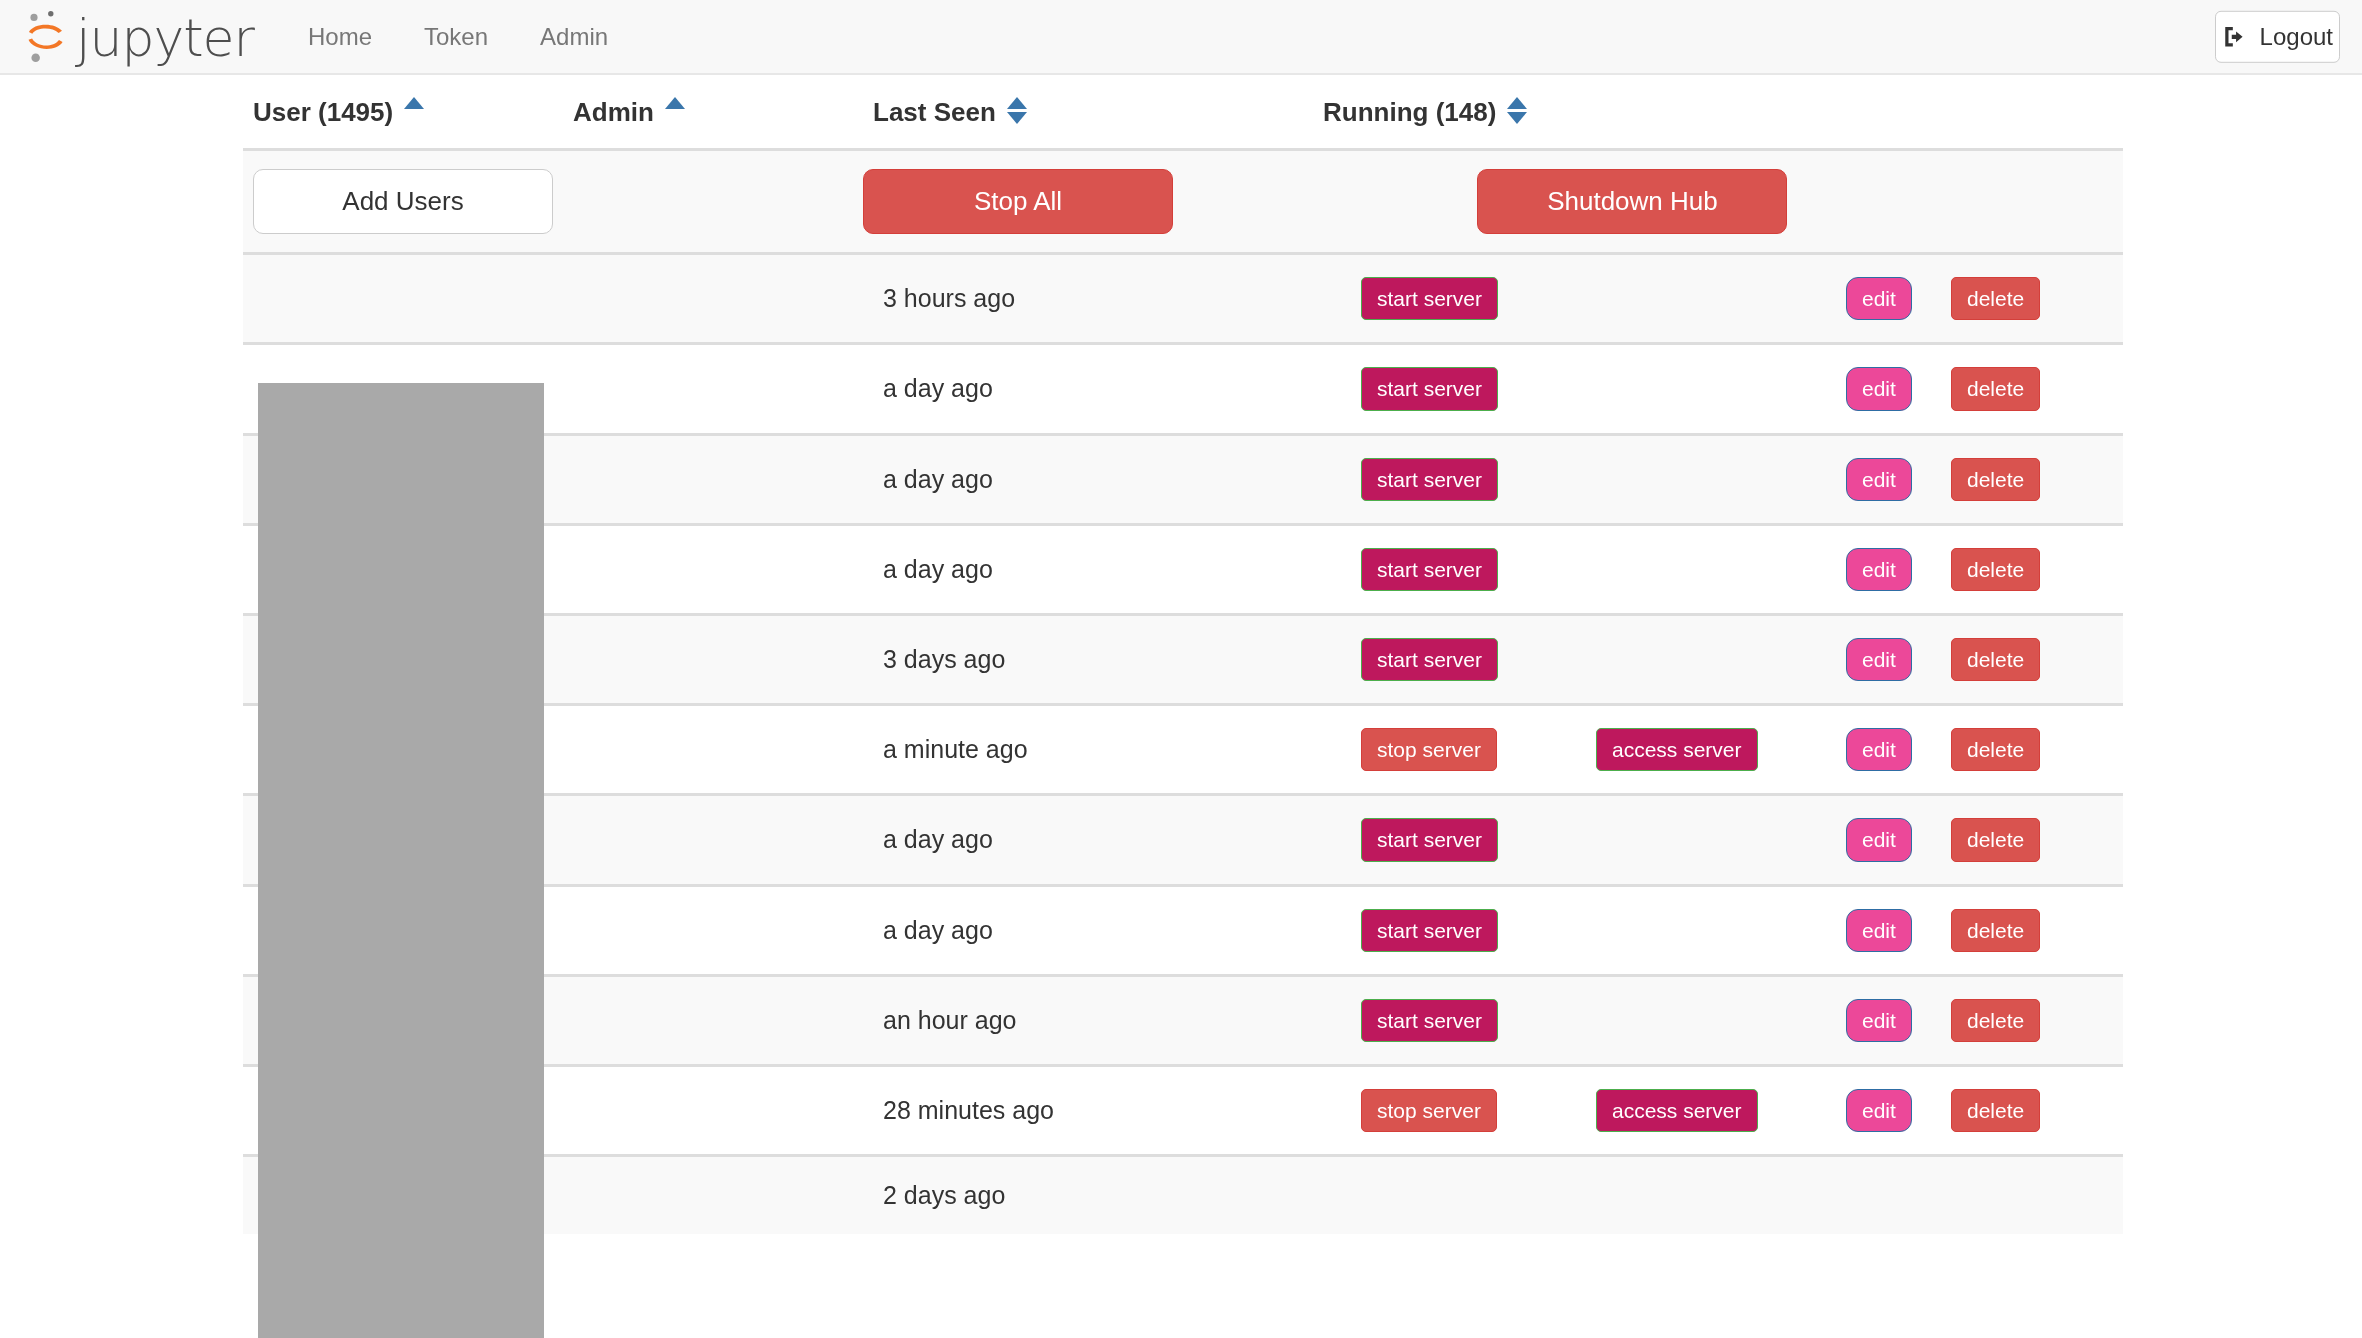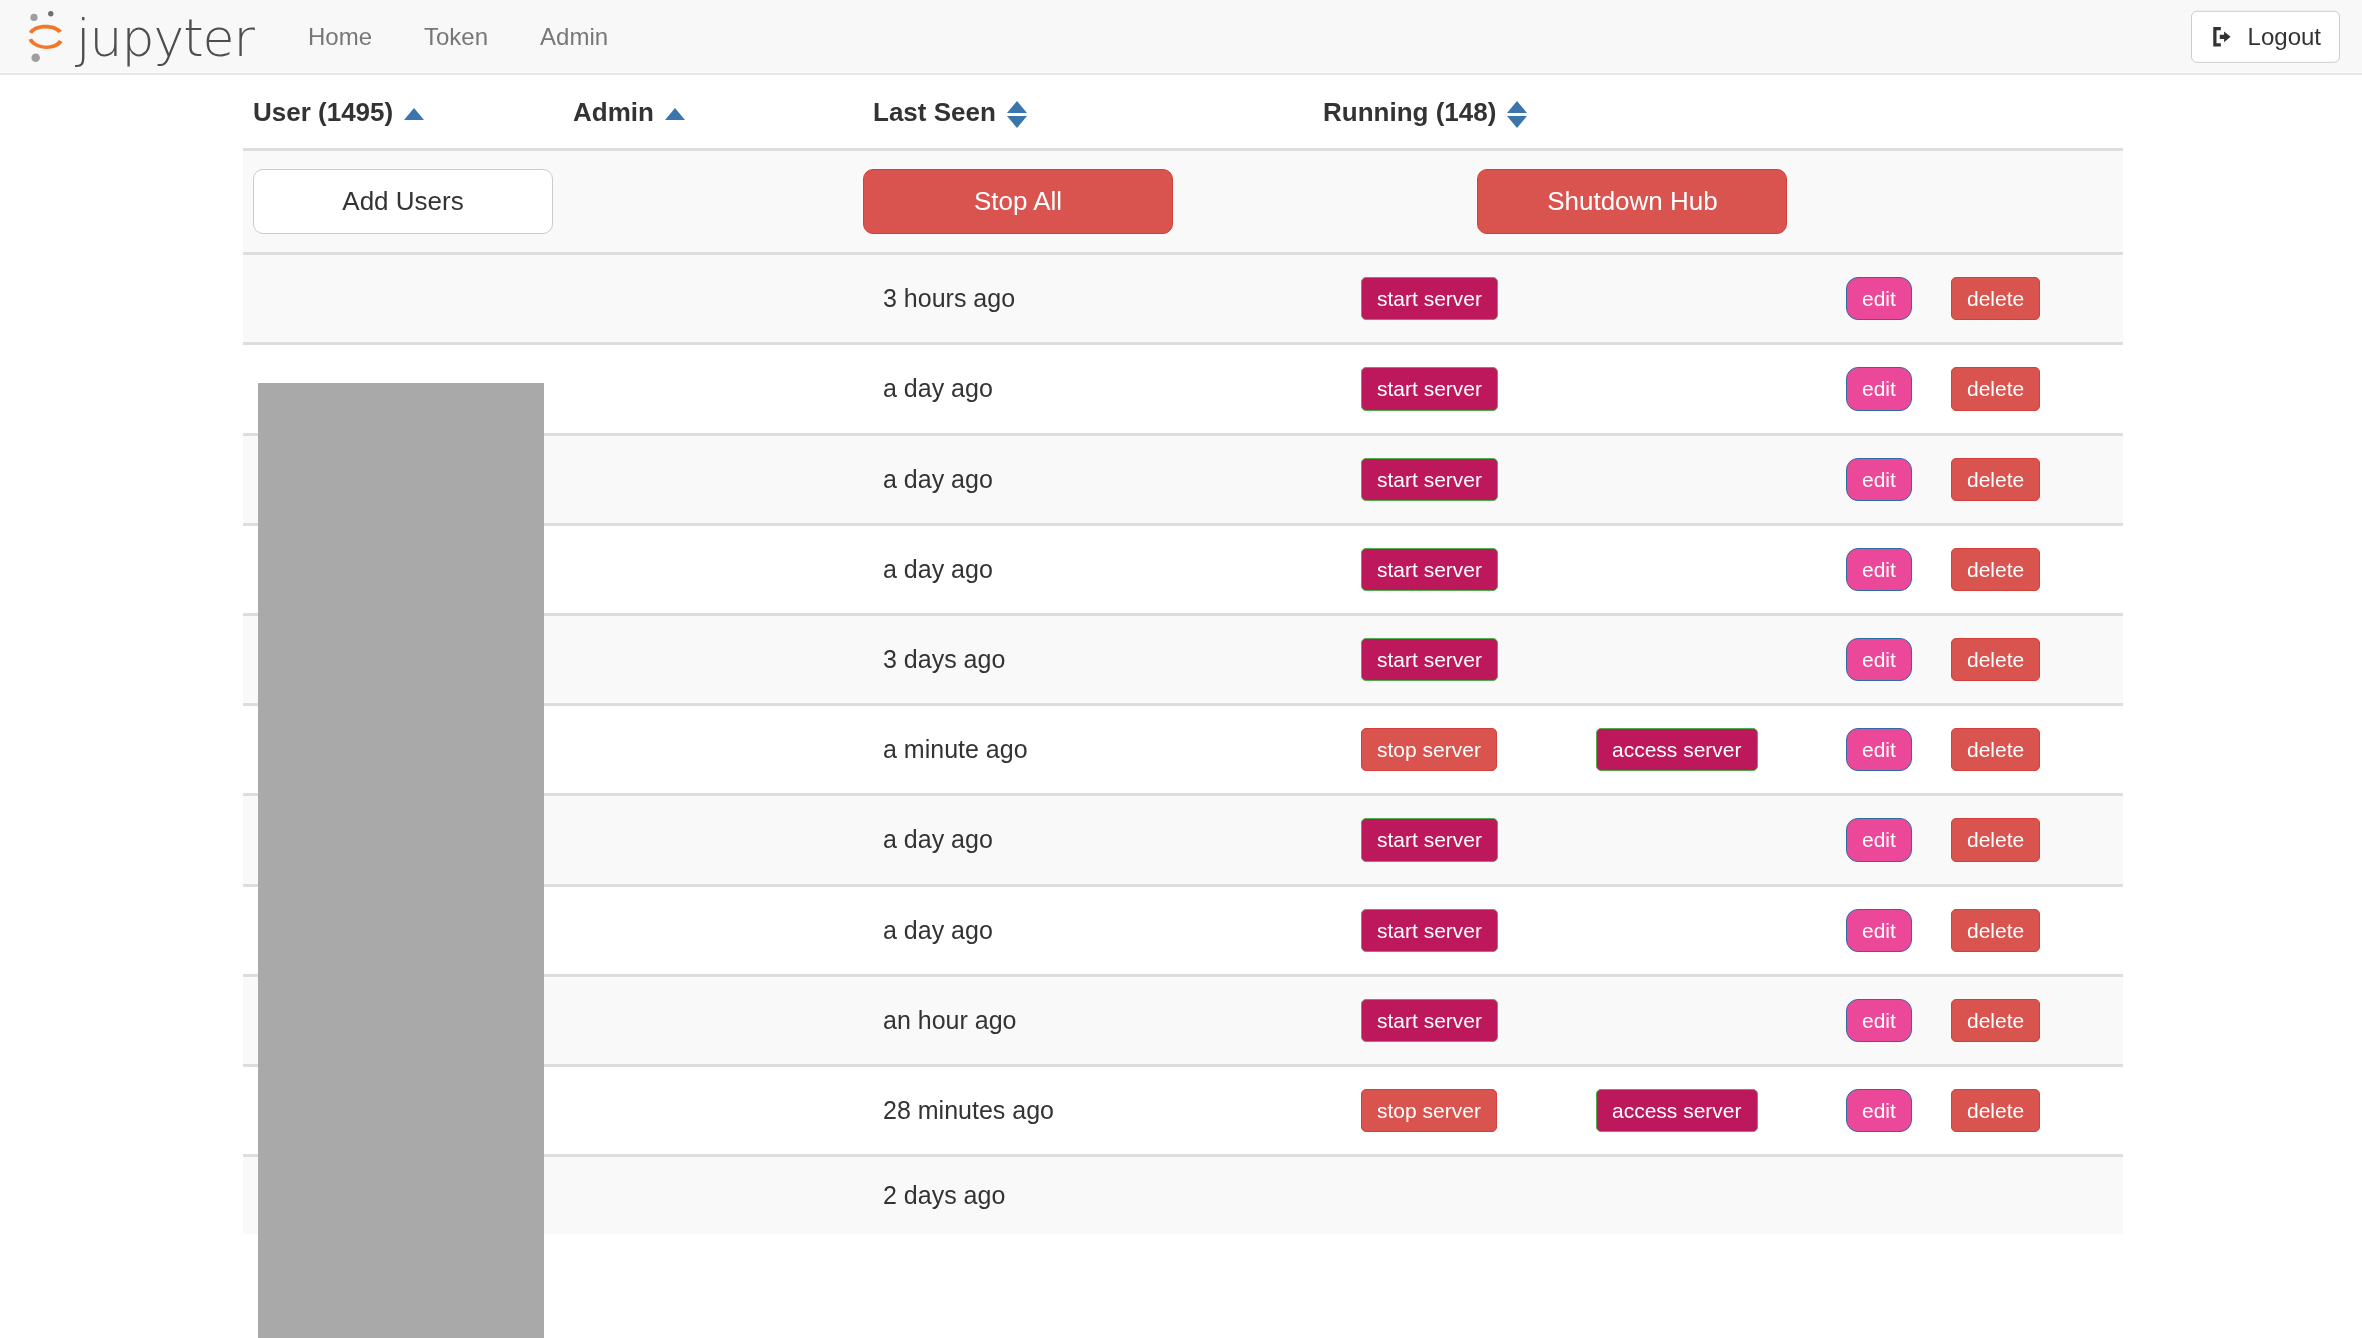--- a/index.html
+++ b/index.html
@@ -51,21 +51,21 @@
   .logout-wrap {
     position: absolute;
     right: 22px;
     top: 50%;
     transform: translateY(-50%);
   }
   .logout-btn {
     background: #ffffff;
     border: 1px solid #cccccc;
     border-radius: 6px;
-    padding: 12px 18px;
+    padding: 12px 6px;
     font-size: 24px;
     color: #333333;
     cursor: pointer;
     display: flex;
     align-items: center;
     gap: 12px;
     font-family: "Liberation Sans", sans-serif;
     line-height: 1.1;
   }
   .logout-icon { width: 26px; height: 26px; display: block; }
@@ -89,21 +89,21 @@
   thead th {
     text-align: left;
     font-size: 26px;
     font-weight: bold;
     color: #333333;
     padding: 22px 0 20px 10px;
     border: none;
     white-space: nowrap;
     vertical-align: middle;
   }
-  .th-inner { display: inline-flex; align-items: flex-end; gap: 11px; }
+  .th-inner { display: inline-flex; align-items: flex-start; gap: 11px; }
   .sort-one, .sort-two { display: inline-block; position: relative; }
   .tri-up, .tri-dn {
     width: 0; height: 0;
     border-left: 10px solid transparent;
     border-right: 10px solid transparent;
     display: block;
   }
   .tri-up { border-bottom: 12px solid #3a76ab; }
   .tri-dn { border-top: 12px solid #3a76ab; margin-top: 3px; }
   .sort-one { margin-bottom: 8px; }

